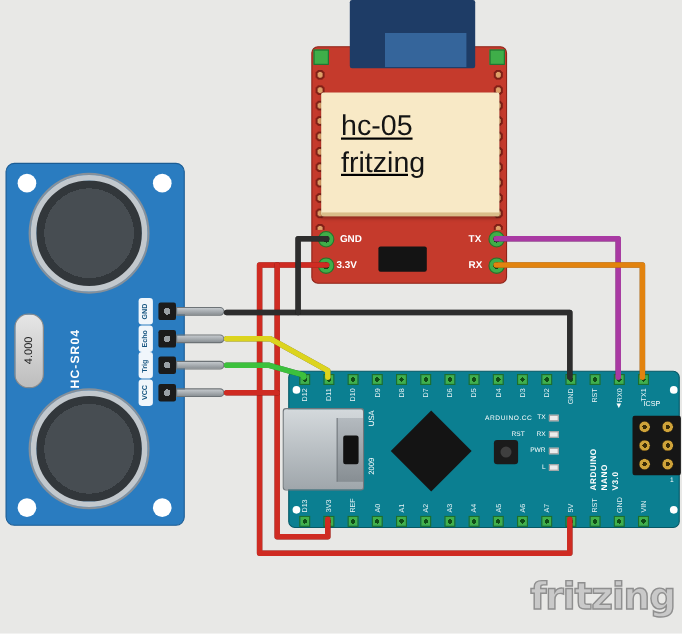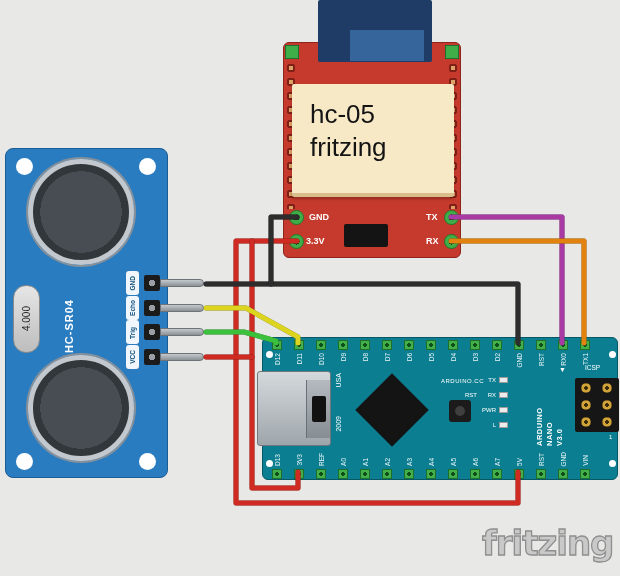--- a/index.html
+++ b/index.html
@@ -41,21 +41,21 @@
   .dotcol { position:absolute; width:10px; height:162px; top:4px;
             background-image:radial-gradient(circle at 5px 7px,#dda068 0 2.5px,#801f16 2.5px 4.5px,transparent 4.5px);
             background-size:10px 14px; }
   .dotcol.left { left:2px; } .dotcol.right { right:2px; }
   .gpad { position:absolute; width:14px; height:14px; background:#3fae49; border:1px solid #1e7030; }
   .bt-module { position:absolute; left:318px; top:0; width:114px; height:62px;
                background:#1e3c66; border:1px solid #132档b; border-radius:2px; }
   .bt-module-inner { position:absolute; left:32px; top:30px; width:74px; height:31px; background:#35659b; }
   .sticker { position:absolute; left:292px; top:84px; width:162px; height:113px;
              background:#f8e9c6; border-bottom:4px solid #d9bd8a; border-radius:2px;
-             box-shadow:0 2px 3px rgba(0,0,0,.25); padding:14px 12px 0 18px; }
+             box-shadow:0 2px 3px rgba(0,0,0,.25); padding:14px 12px 0 18px;text-decoration:underline; }
   .sticker div { font-size:26px; line-height:33px; color:#141414; }
   .bt-hole { position:absolute; width:15px; height:15px; border-radius:50%;
              background:radial-gradient(circle,#15421b 0 3px,#3fae49 3px); border:1.5px solid #1f7a2c; }
   .bt-pin-label { position:absolute; font-size:9px; font-weight:bold; color:#fff; }
 
   .ic-black { position:absolute; left:344px; top:224px; width:44px; height:23px;
               background:#141414; border-radius:2px; }
 
   
   .nano-board { position:absolute; left:262px; top:337px; width:356px; height:143px;

